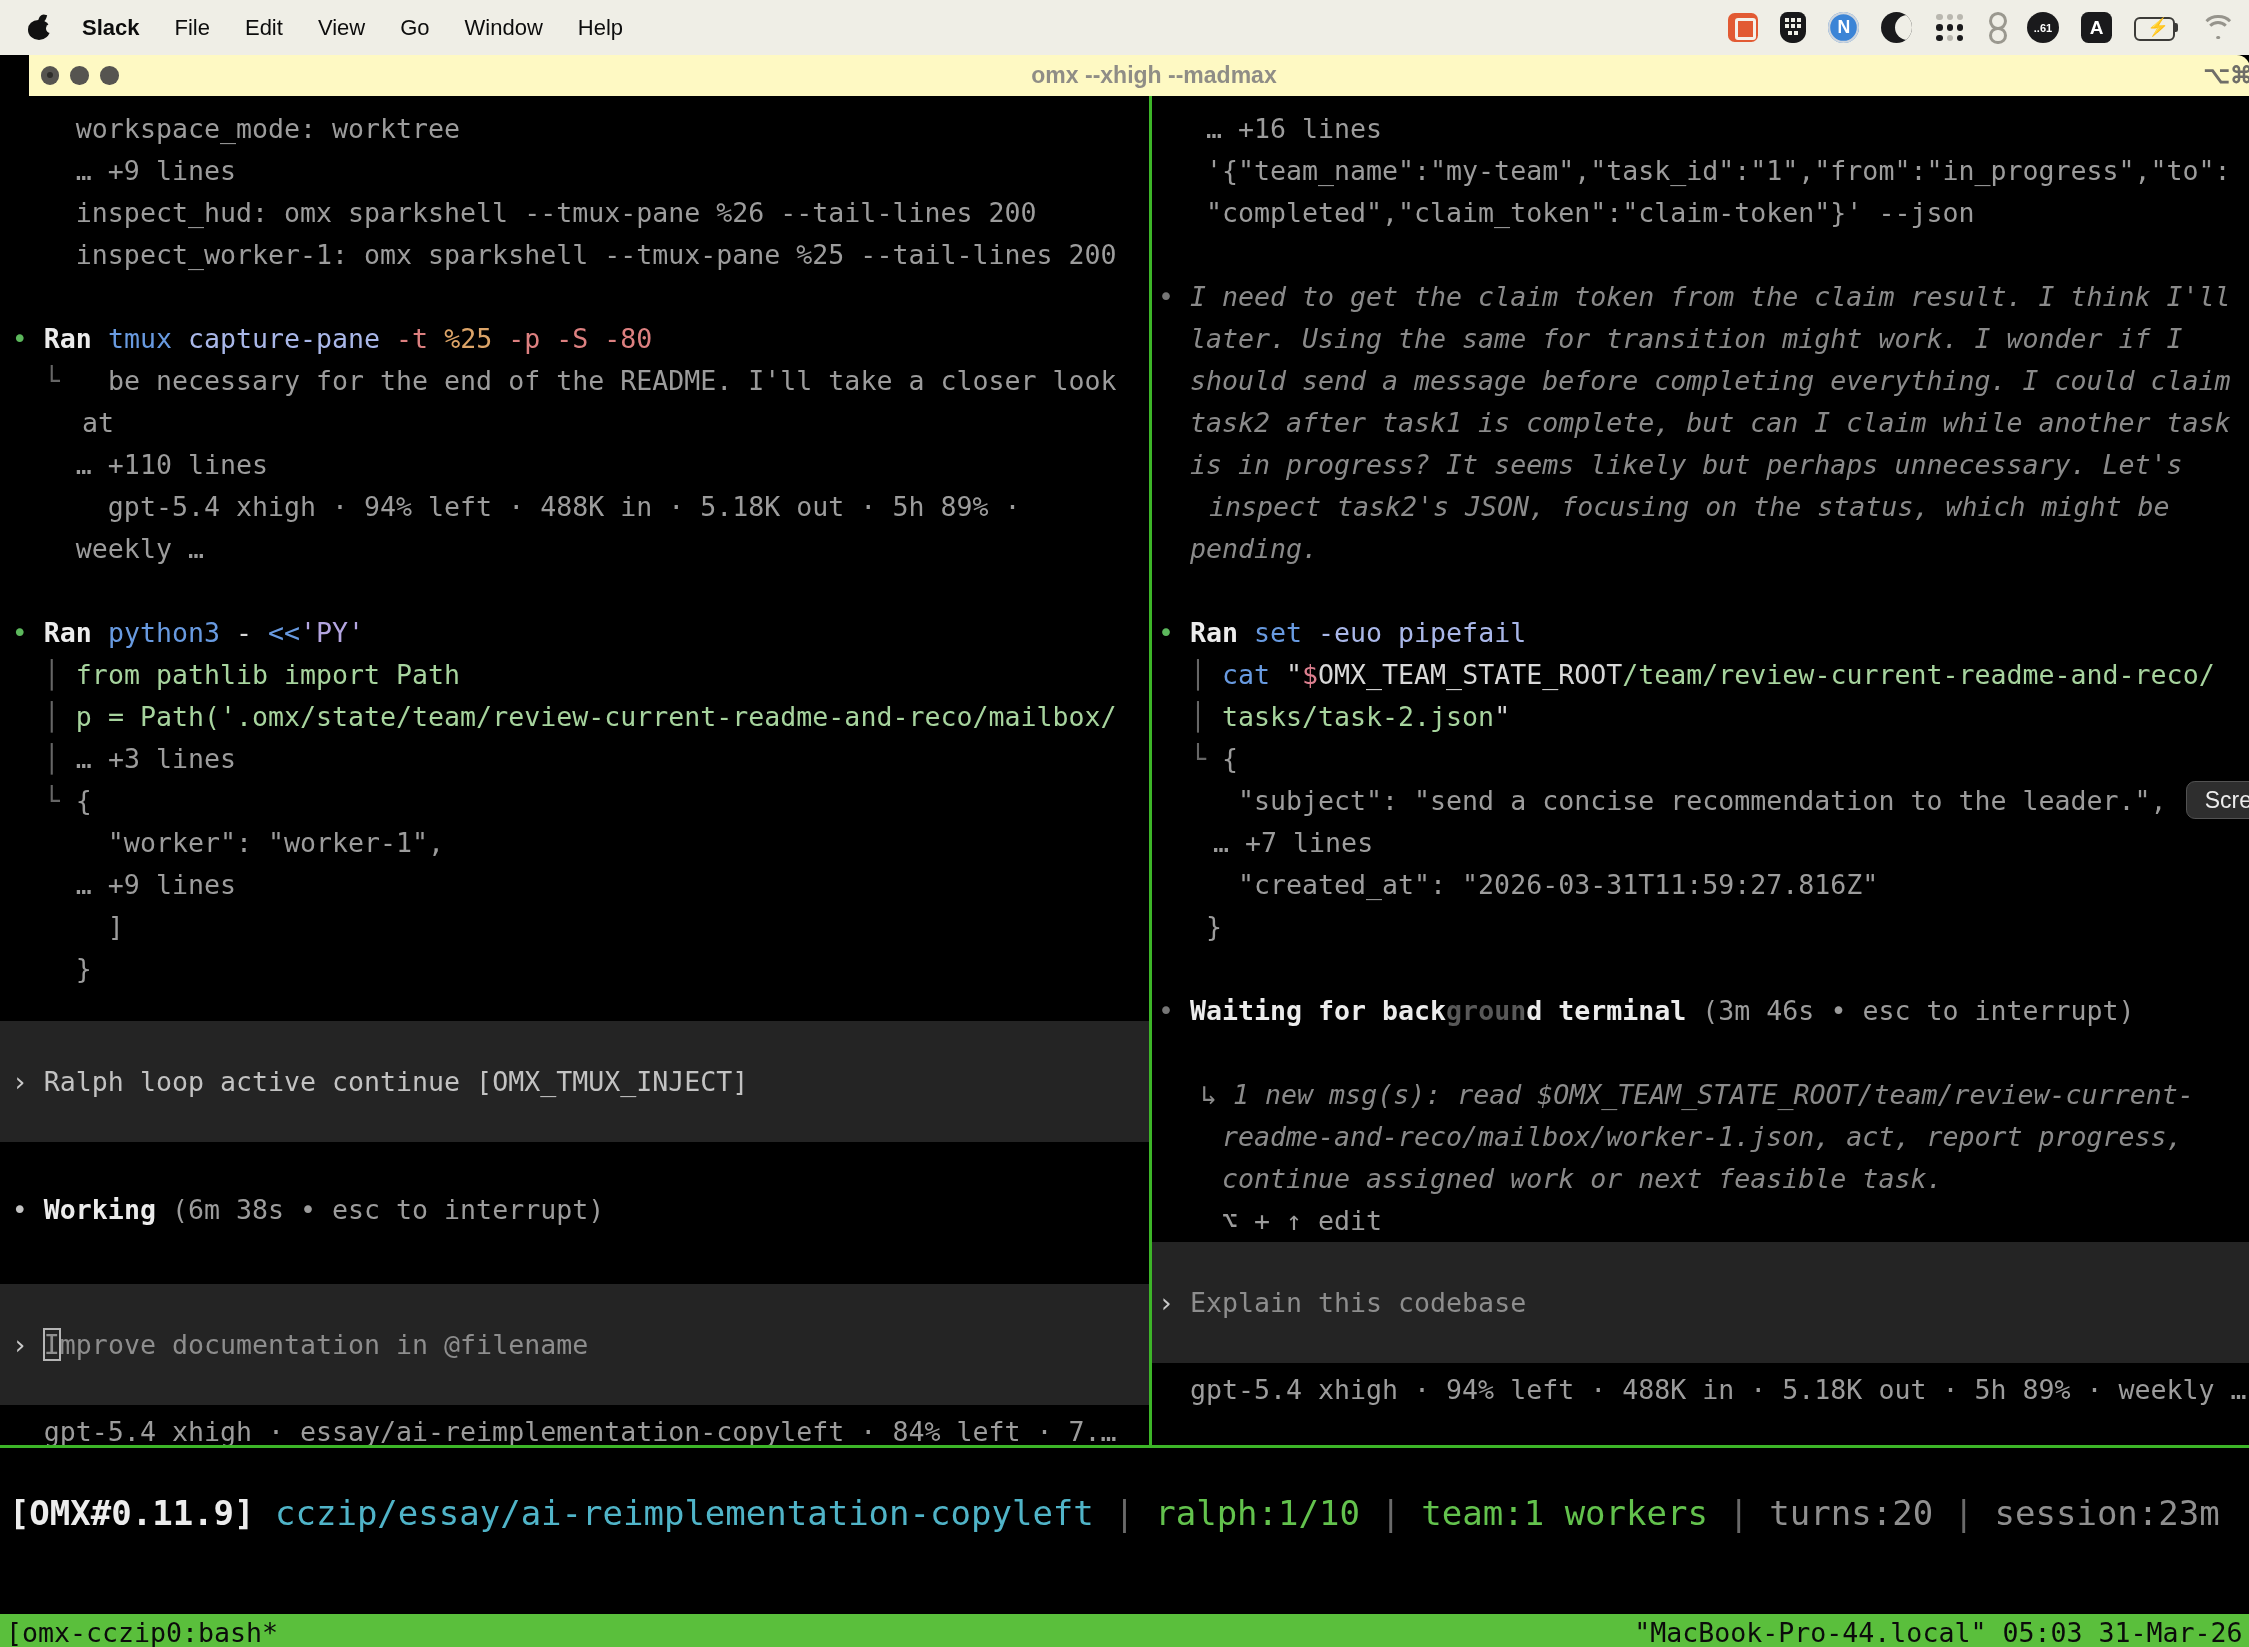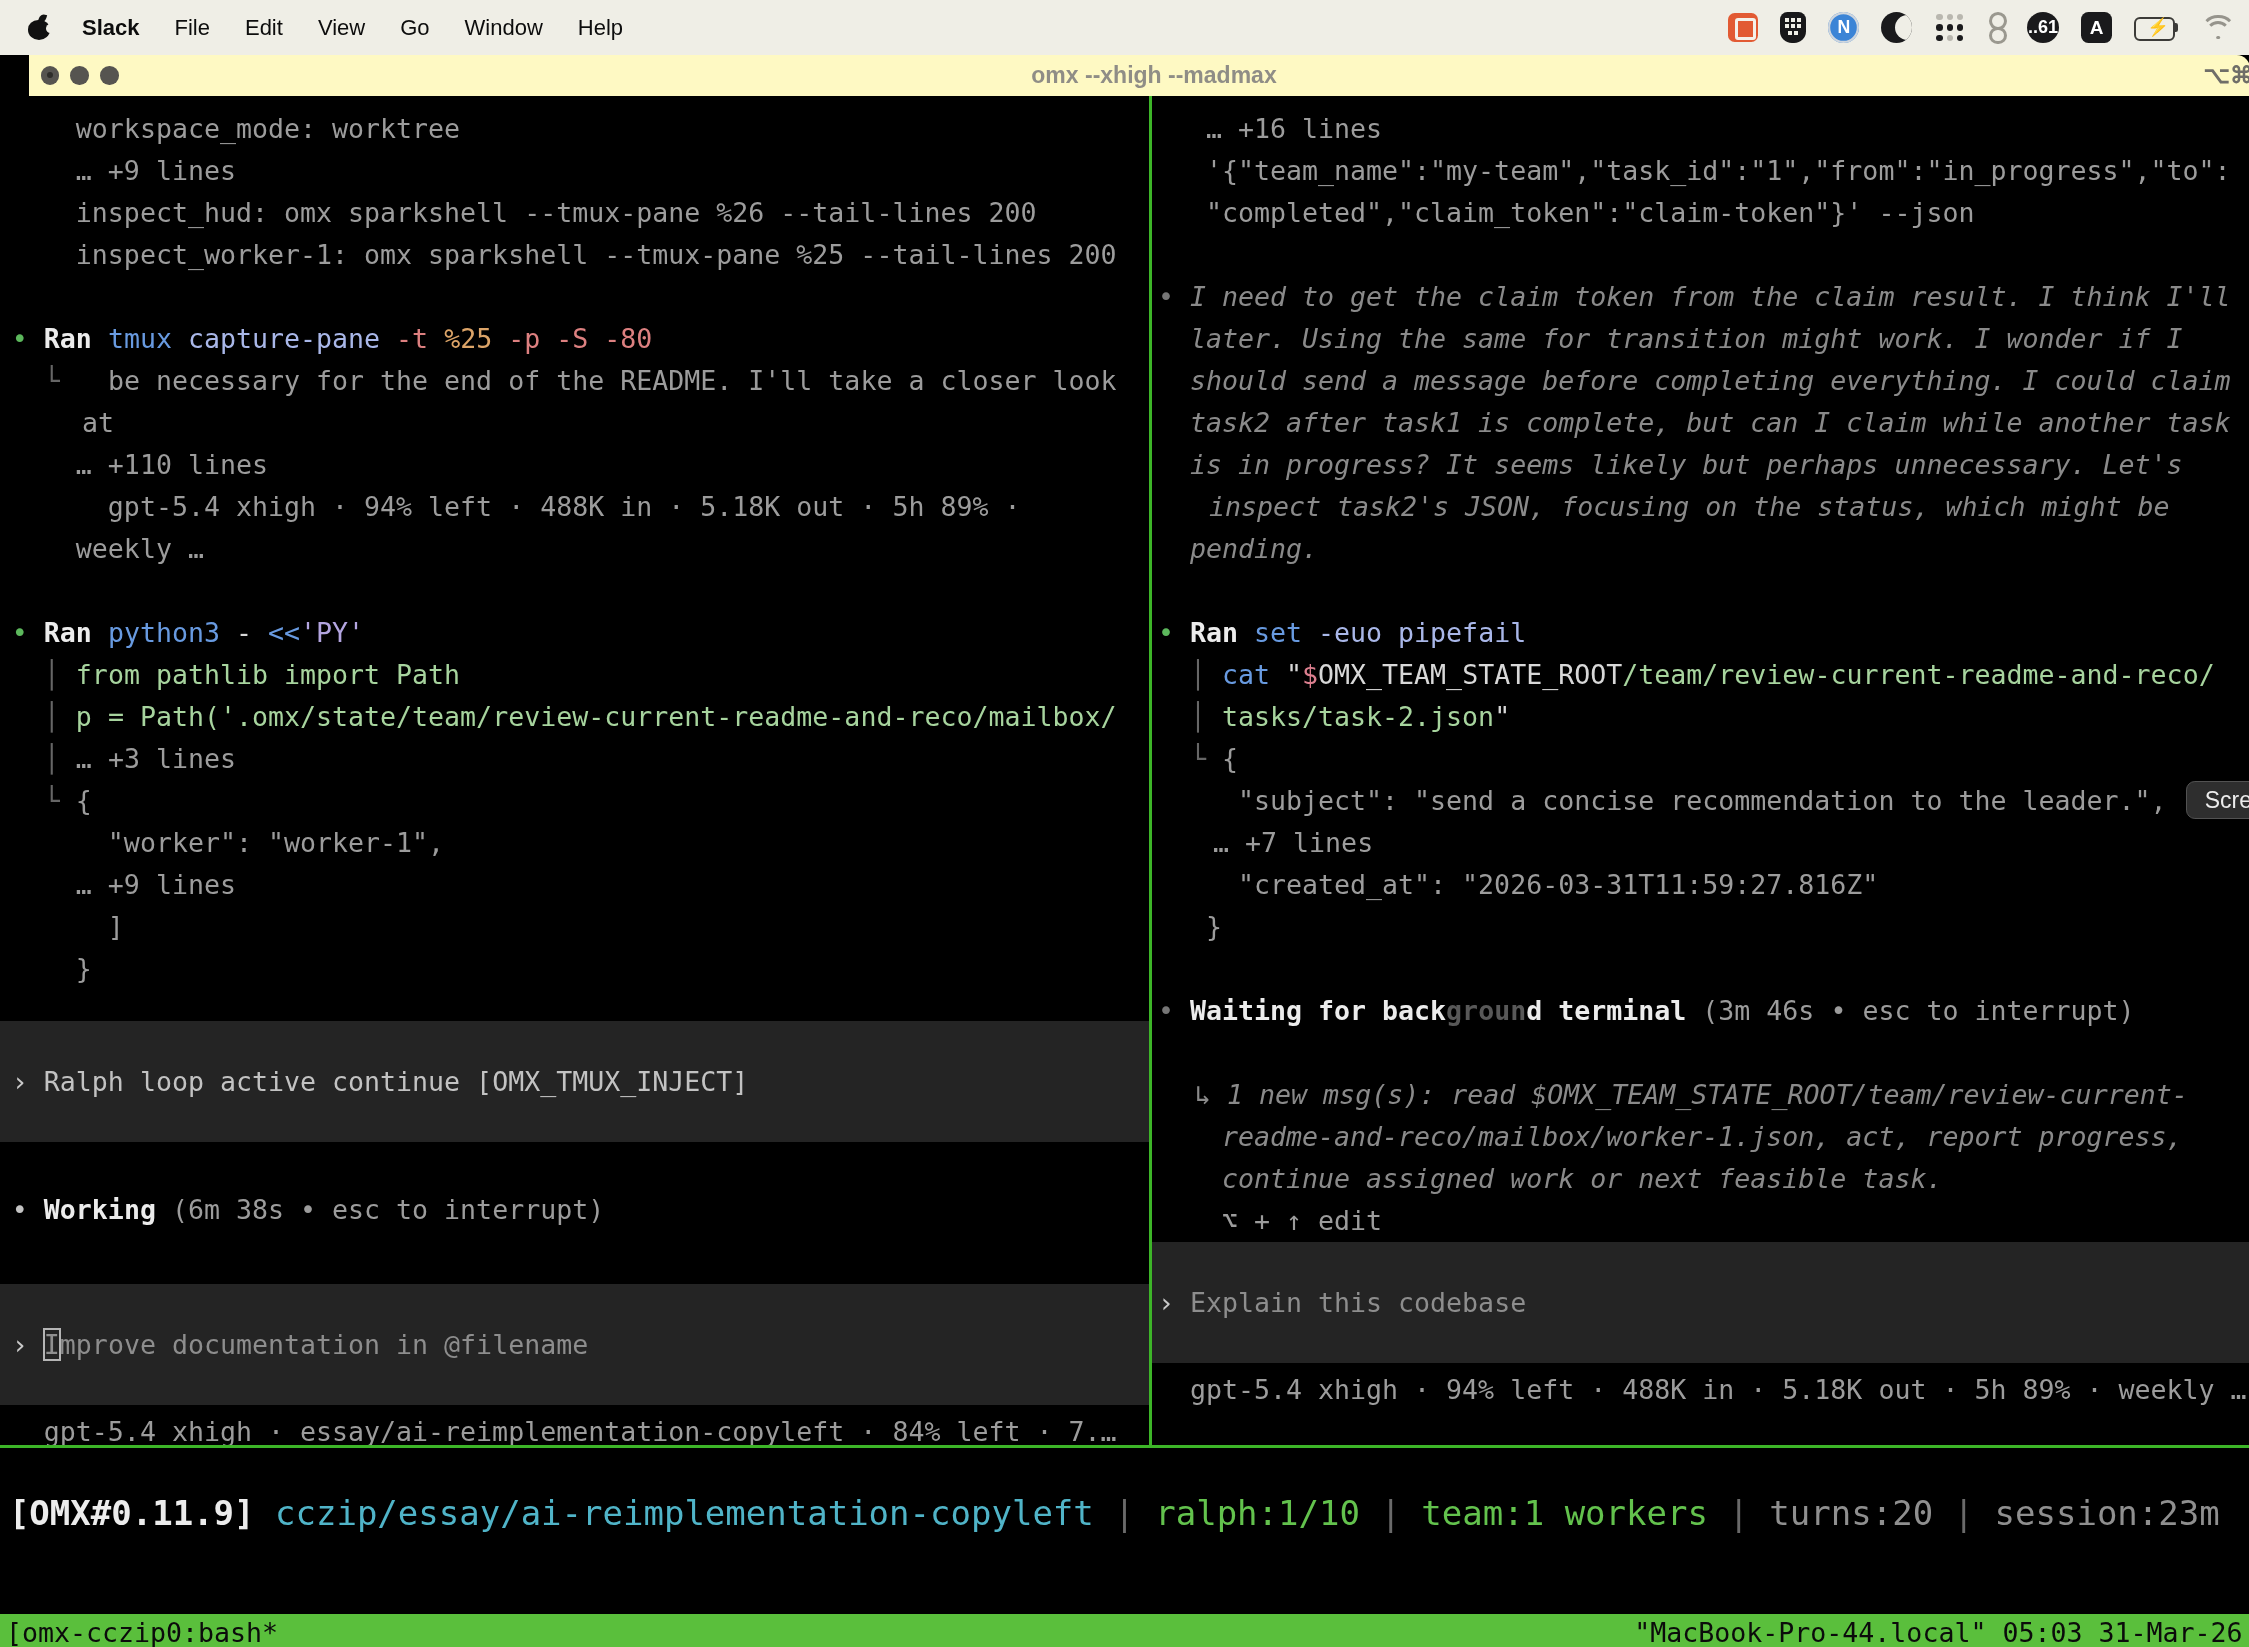--- a/index.html
+++ b/index.html
@@ -44,21 +44,21 @@
   .ic-dots{width:31px;height:31px;display:grid;grid-template-columns:repeat(3,1fr);
            grid-template-rows:repeat(3,1fr);place-items:center;}
   .ic-dots i{width:6.6px;height:6.6px;border-radius:50%;background:#b9b7af;}
   .ic-dots i.dk{background:#1b1b1d;}
   .ic-loop{width:17.7px;height:34px;position:relative;}
   .ic-loop:before{content:"";position:absolute;left:1.5px;top:1.5px;width:11.8px;height:11.8px;
            border:3px solid #9a988f;border-radius:50%;}
   .ic-loop:after{content:"";position:absolute;left:1.5px;top:16px;width:11.8px;height:11.8px;
            border:3px solid #9a988f;border-radius:50%;}
   .ic-61{width:32px;height:31px;background:#1a1a1c;border-radius:50%;color:#fff;
-         font-size:18px;display:flex;align-items:center;justify-content:center;font-weight:bold;}
+         font-size:11px;display:flex;align-items:center;justify-content:center;font-weight:bold;}
   .ic-a{width:31px;height:31px;background:#1a1a1c;border-radius:7.4px;color:#fff;
         font-size:19px;font-weight:bold;display:flex;align-items:center;justify-content:center;}
   .ic-batt{width:46px;height:22px;position:relative;}
   .ic-batt .shell{position:absolute;left:0;top:0;width:37px;height:20.7px;border:2.2px solid #3c3b38;
         border-radius:5.9px;}
   .ic-batt .nub{position:absolute;right:2.2px;top:6.6px;width:3.7px;height:8.9px;background:#3c3b38;
         border-radius:0 2.2px 2.2px 0;}
   .ic-batt .bolt{position:absolute;left:13.3px;top:0.7px;font-size:17.7px;color:#1c1c1c;}
   .ic-wifi{width:32px;height:25px;position:relative;}
   .ic-wifi i{position:absolute;left:50%;bottom:1.5px;transform:translateX(-50%);
@@ -245,21 +245,21 @@
         <div class="trow" style="padding-left: 5.9px;"><span class="sg-con">  │</span><span class="sg-blue"> cat</span><span class="sg-white"> "</span><span class="sg-pink">$</span><span class="sg-white">OMX_TEAM_STATE_ROOT</span><span class="sg-green">/team/review-current-readme-and-reco/</span></div>
         <div class="trow" style="padding-left: 5.9px;"><span class="sg-con">  │</span><span class="sg-green"> tasks/task-2.json</span><span class="sg-white">"</span></div>
         <div class="trow" style="padding-left: 5.9px;"><span class="sg-con">  └</span><span class="sg-out"> {</span></div>
         <div class="trow" style="padding-left: 5.9px;"><span class="sg-out">     "subject": "send a concise recommendation to the leader.",</span></div>
         <div class="trow" style="padding-left: 13px;"><span class="sg-out">   … +7 lines</span></div>
         <div class="trow" style="padding-left: 5.9px;"><span class="sg-out">     "created_at": "2026-03-31T11:59:27.816Z"</span></div>
         <div class="trow" style="padding-left: 5.9px;"><span class="sg-out">   }</span></div>
         <div class="trow" style="padding-left: 5.9px;"></div>
         <div class="trow" style="padding-left: 5.9px;"><span class="sg-dbullet">• </span><span class="sg-boldw">Waiting for back</span><span class="sg-shim">groun</span><span class="sg-boldw">d terminal</span><span class="sg-out"> (3m 46s • esc to interrupt)</span></div>
         <div class="trow" style="padding-left: 5.9px;"></div>
-        <div class="trow" style="padding-left: 11px;"><span class="sg-think">  ↳ 1 new msg(s): read $OMX_TEAM_STATE_ROOT/team/review-current-</span></div>
+        <div class="trow" style="padding-left: 17px;"><span class="sg-think">  ↳ 1 new msg(s): read $OMX_TEAM_STATE_ROOT/team/review-current-</span></div>
         <div class="trow" style="padding-left: 5.9px;"><span class="sg-think">    readme-and-reco/mailbox/worker-1.json, act, report progress,</span></div>
         <div class="trow" style="padding-left: 5.9px;"><span class="sg-think">    continue assigned work or next feasible task.</span></div>
         <div class="trow" style="padding-left: 5.9px;"><span class="sg-out">    ⌥ + ↑ edit</span></div>
         <div class="brow" style="padding-left: 5.9px;"><span class="sg-prompt">› </span><span class="sg-ph">Explain this codebase</span></div>
         <div class="grow" style="height: 5.9px;"></div>
         <div class="trow" style="padding-left: 5.9px;"><span class="sg-out">  gpt-5.4 xhigh · 94% left · 488K in · 5.18K out · 5h 89% · weekly …</span></div>
       </div>
     <div class="hrule"></div>
     <div class="omxline" id="omx-line"><span class="sg-boldw">[OMX#0.11.9]</span><span class="sg-cyan"> cczip/essay/ai-reimplementation-copyleft</span><span class="sg-sep"> | </span><span class="sg-sgreen">ralph:1/10</span><span class="sg-sep"> | </span><span class="sg-sgreen">team:1 workers</span><span class="sg-sep"> | </span><span class="sg-out2">turns:20</span><span class="sg-sep"> | </span><span class="sg-out2">session:23m</span><span class="sg-sep"> | </span><span class="sg-out2">last:3m ago</span></div>
     <div class="tmuxbar">

